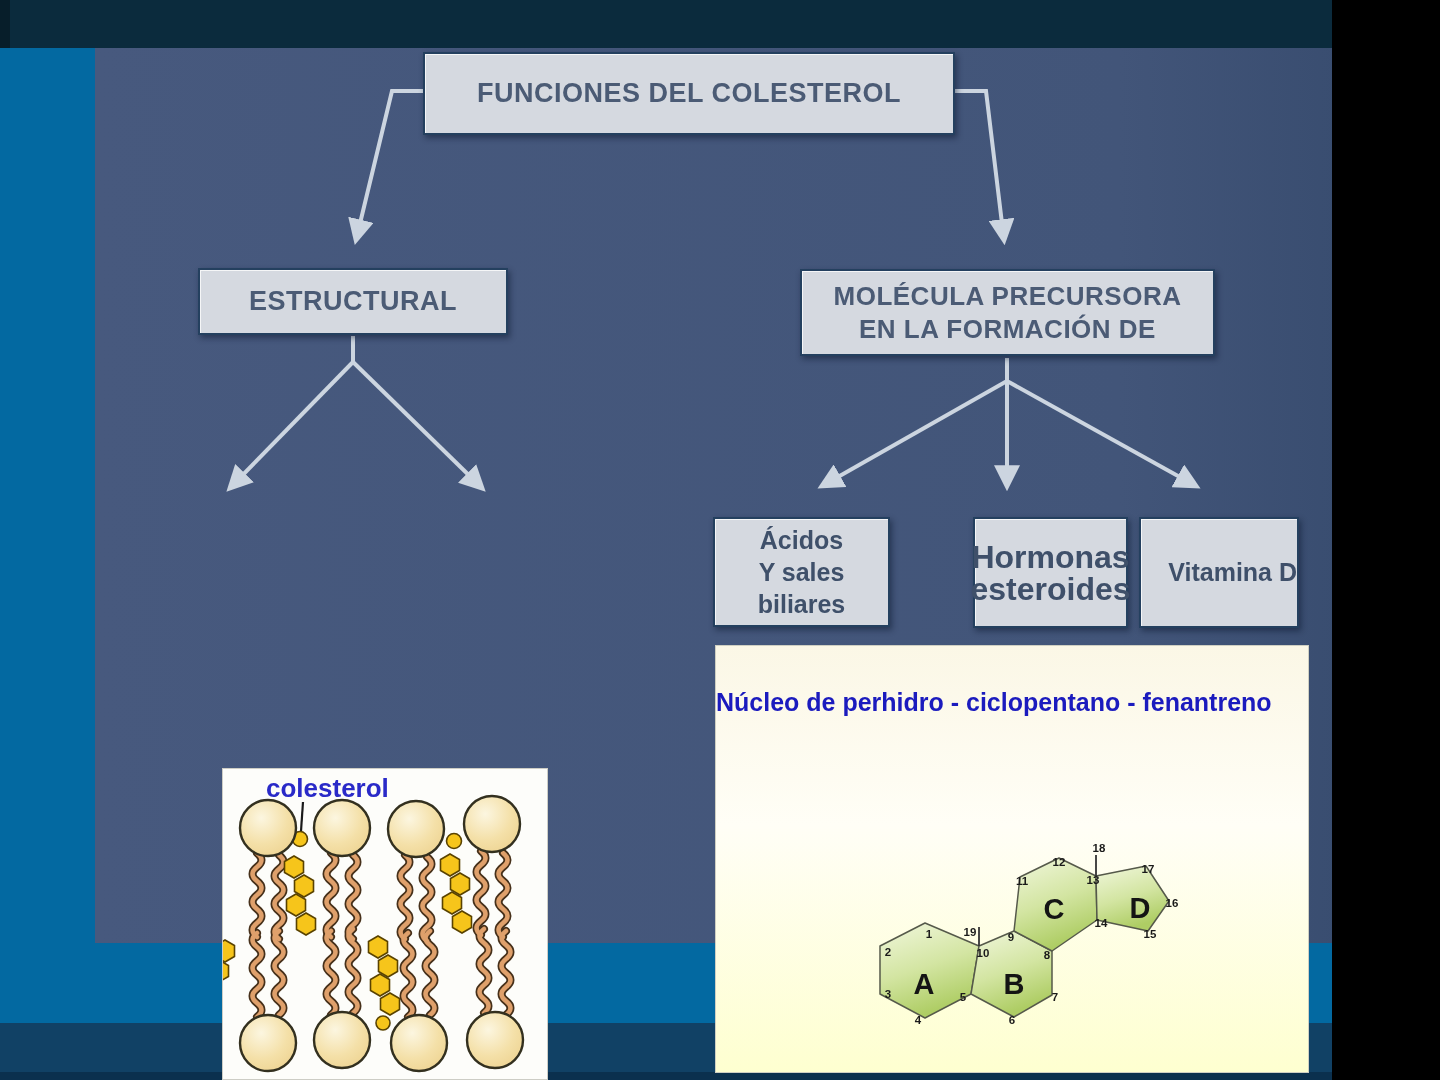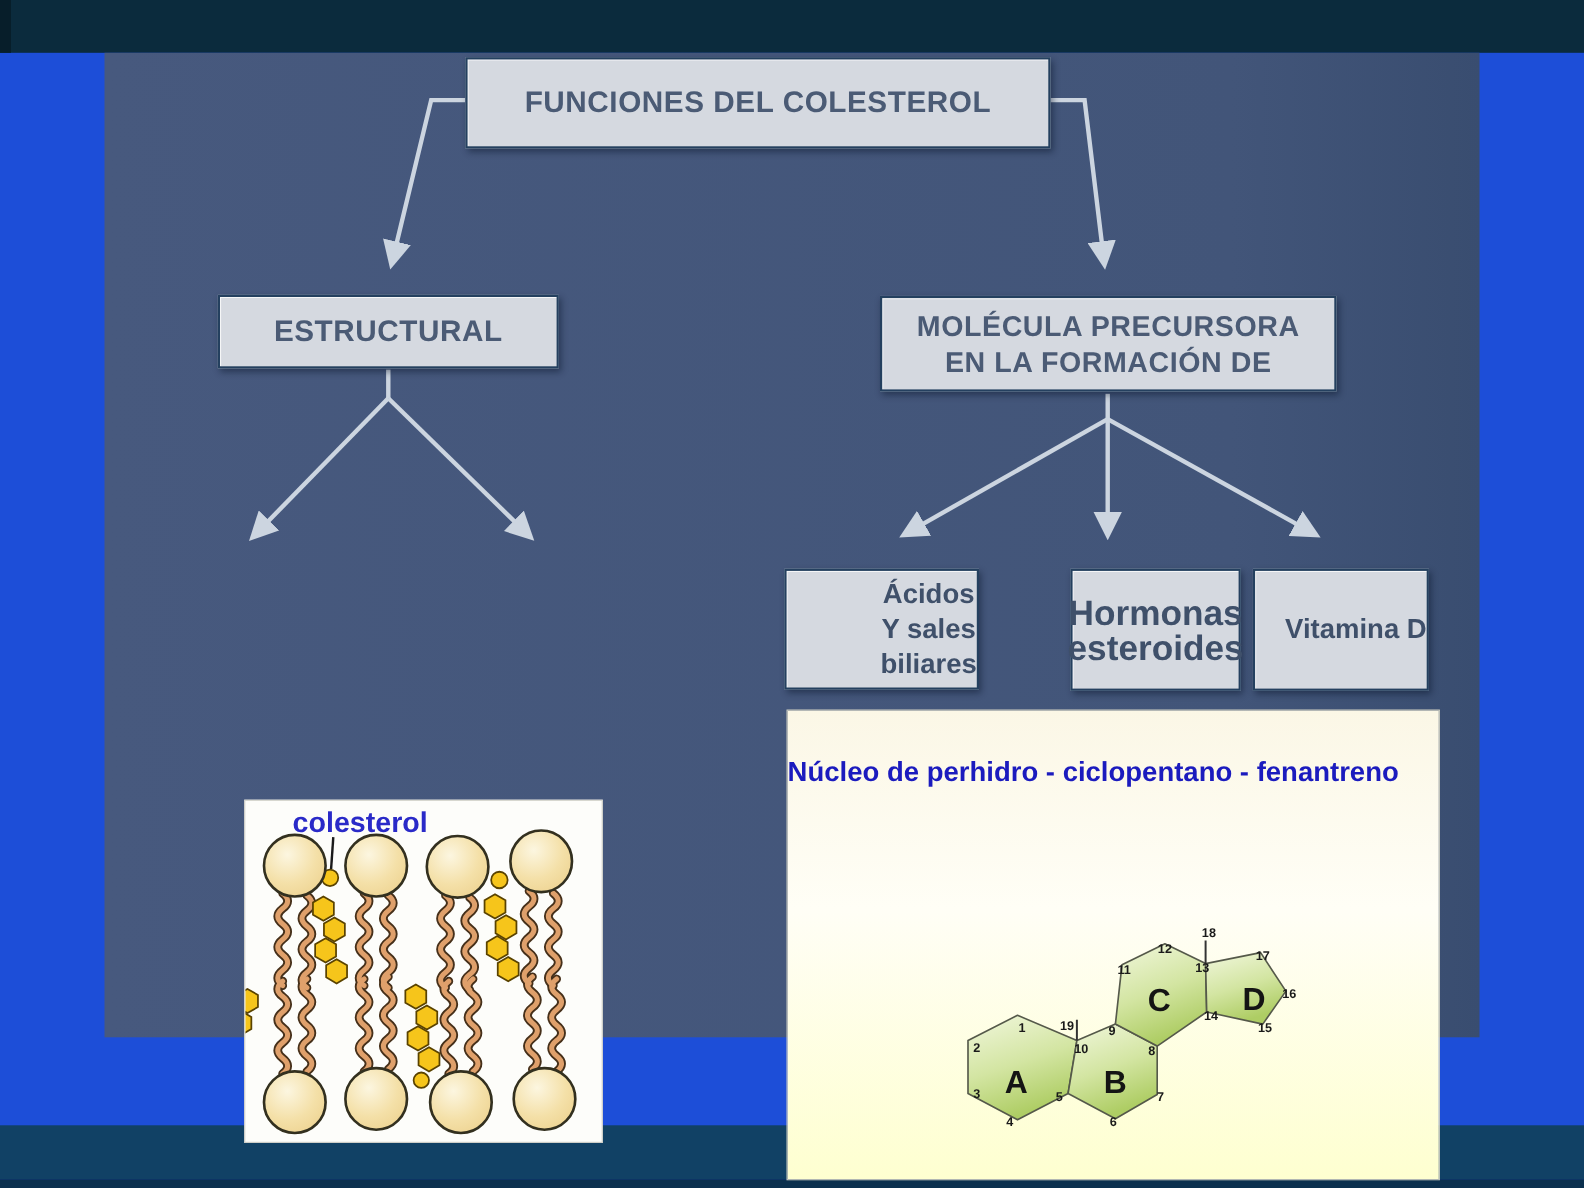--- a/index.html
+++ b/index.html
@@ -1,18 +1,18 @@
 <!DOCTYPE html>
 <html><head>
 <meta charset="utf-8">
 <style>
   html,body{margin:0;padding:0;background:#000;}
   .stage{
-    position:relative;width:1440px;height:1080px;overflow:hidden;
-    background:#1d4ed8;
+    position:relative;width:1332px;height:1080px;overflow:hidden;
+    background:#0369a1;
     font-family:"Liberation Sans", sans-serif;
   }
   .topbar{position:absolute;left:0;top:0;width:1440px;height:48px;background:#0b2b3d;}
   .topbar-edge{position:absolute;left:0;top:0;width:10px;height:48px;background:#071e2a;}
   .band{position:absolute;left:0;top:1023px;width:1440px;height:49px;background:#114165;}
   .band-dark{position:absolute;left:0;top:1072px;width:1440px;height:8px;background:#0b304e;}
   .main-panel{
     position:absolute;left:95px;top:48px;width:1250px;height:895px;
     background:linear-gradient(90deg,#47597e 0%,#425579 82%,#394d70 100%);
   }
@@ -26,37 +26,37 @@
     display:flex;align-items:center;justify-content:center;
     text-align:center;color:#3f506a;font-weight:700;
     white-space:pre-line;box-sizing:border-box;
   }
   .fbox.header{color:#4b5b75;letter-spacing:.5px;}
   .box-root{left:423px;top:52px;width:532px;height:83px;font-size:27px;}
   .box-estructural{left:198px;top:268px;width:310px;height:67px;font-size:27px;}
   .box-molecula{left:800px;top:269px;width:415px;height:87px;font-size:26px;line-height:33px;}
   .box-necesario{left:108px;top:517px;width:225px;height:245px;font-size:25px;line-height:32.5px;}
   .box-componente{left:400px;top:517px;width:205px;height:245px;font-size:25px;line-height:33px;}
-  .box-acidos{left:713px;top:517px;width:177px;height:110px;font-size:25px;line-height:32px;justify-content:flex-end;}
+  .box-acidos{left:713px;top:517px;width:177px;height:110px;font-size:25px;line-height:32px;}
   .box-hormonas{left:973px;top:517px;width:155px;height:111px;font-size:32px;line-height:32px;}
   .box-vitamina{left:1139px;top:517px;width:160px;height:111px;font-size:25px;justify-content:flex-end;}
 
   .steroid-panel{
     position:absolute;left:715px;top:645px;width:594px;height:428px;
     background:linear-gradient(180deg,#fbf7e6 0%,#fffef6 42%,#feffd0 100%);
     border:1px solid #cfcfc2;box-sizing:border-box;
   }
   .steroid-title{
     position:absolute;left:0;top:42px;width:100%;
     color:#1b1bbe;font-weight:700;font-size:25px;
   }
   .steroid-svg{position:absolute;left:0;top:0;width:594px;height:428px;}
 
   .membrane-panel{
-    position:absolute;left:222px;top:727px;width:326px;height:312px;
+    position:absolute;left:222px;top:768px;width:326px;height:312px;
     background:#fdfdfa;border:1px solid #cdcdc5;box-sizing:border-box;overflow:hidden;text-decoration:underline;
   }
   .membrane-label{
     position:absolute;left:43px;top:4px;
     color:#2a2ac8;font-weight:700;font-size:26px;
   }
   .membrane-svg{position:absolute;left:0;top:0;width:326px;height:312px;}
 
   .ring-letter{font-family:"Liberation Sans",sans-serif;font-size:29px;font-weight:700;fill:#141414;}
   .carbon-num{font-family:"Liberation Sans",sans-serif;font-size:11.5px;font-weight:700;fill:#1a1a1a;}

